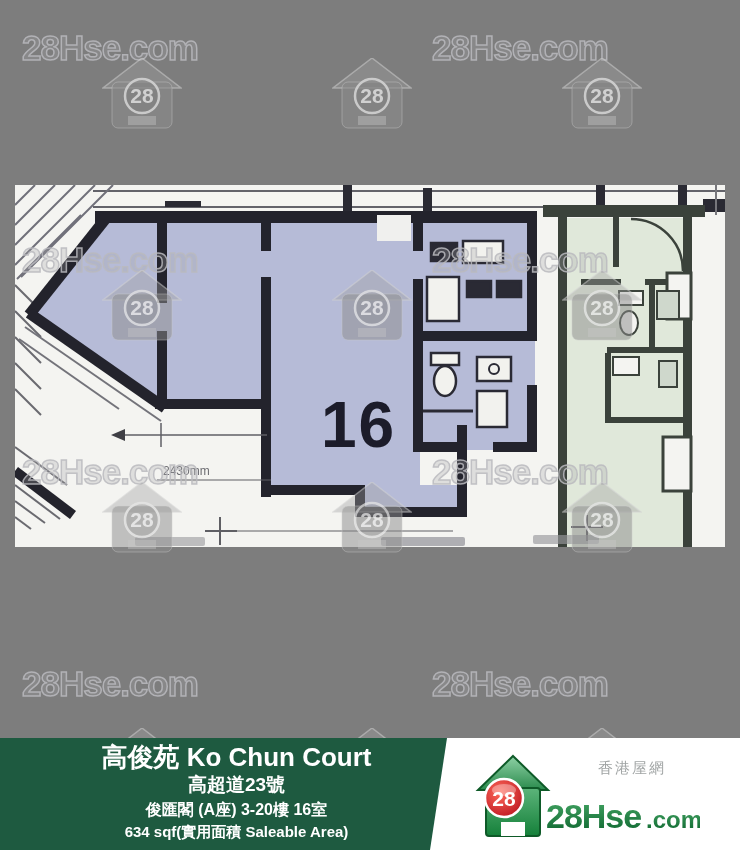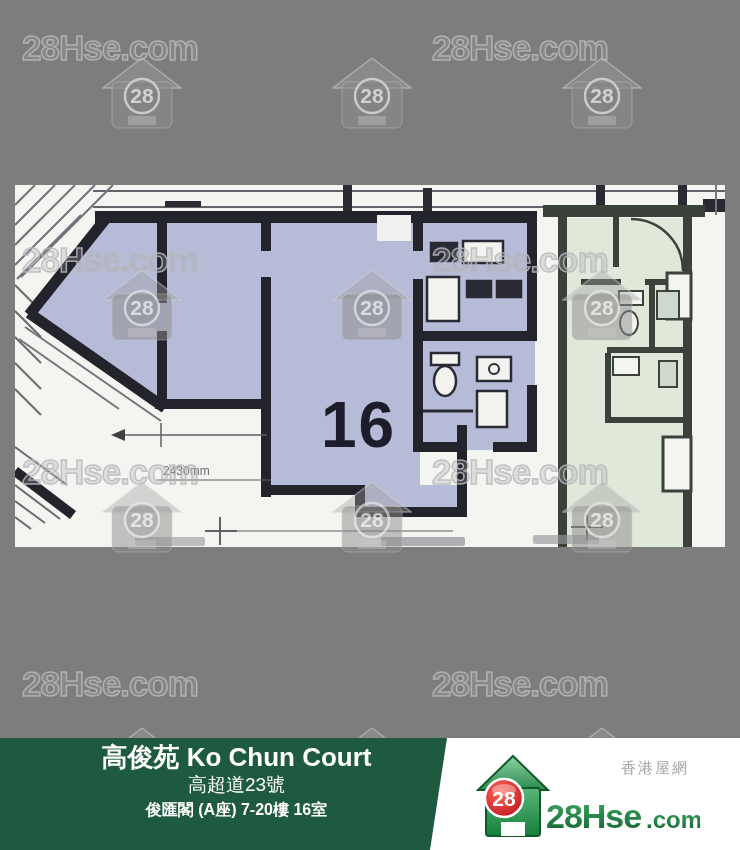--- a/index.html
+++ b/index.html
@@ -17,24 +17,24 @@
   
   #plan-wrap{position:absolute;left:15px;top:185px;width:648px;height:362px;z-index:2;}
 
   
   #bottom-bar{position:absolute;left:0;top:738px;width:740px;height:112px;background:#ffffff;z-index:10;}
   #bar-green{position:absolute;left:0;top:0;width:460px;height:112px;background:#1e5a40;
              -webkit-clip-path:polygon(0 0,447px 0,430px 112px,0 112px);
              clip-path:polygon(0 0,447px 0,430px 112px,0 112px);color:#fff;text-align:center;}
   .bar-inner{padding:4px 0 0 13px;}
   .bar-title{font-size:26px;font-weight:700;line-height:30px;white-space:nowrap;}
-  .bar-line2{font-size:19px;font-weight:400;line-height:24px;margin-top:1px;white-space:nowrap;}
+  .bar-line2{font-size:19px;font-weight:700;line-height:24px;margin-top:1px;white-space:nowrap;}
   .bar-line3{font-size:16px;font-weight:700;line-height:21px;margin-top:2px;white-space:nowrap;}
   .bar-line4{font-size:15px;font-weight:700;line-height:20px;margin-top:2px;white-space:nowrap;}
-  #logo-tagline{position:absolute;left:621px;top:21px;font-size:15px;letter-spacing:2px;
+  #logo-tagline{position:absolute;left:598px;top:21px;font-size:15px;letter-spacing:2px;
                 color:#a0a4a4;white-space:nowrap;}
   #logo-svg{position:absolute;left:470px;top:8px;}
 </style>
 </head>
 <body>
 
 <div id="plan-wrap">
 <svg width="710" height="362" viewBox="0 0 710 362" xmlns="http://www.w3.org/2000/svg">
 
   <rect x="0" y="0" width="710" height="362" fill="#f4f4f1"></rect>
@@ -239,21 +239,22 @@
   <svg class="wm-house" style="left:562px;top:728px">
       <use href="#wm-house"></use>
     </svg>
 </div>
 
 <div id="bottom-bar">
   <div id="bar-green">
     <div class="bar-inner">
       <div class="bar-title">高俊苑 Ko Chun Court</div>
       <div class="bar-line2">高超道23號</div>
-      <div class="bar-line3">俊匯閣 (A座) 7-20樓 16室</div>
+      <div class="bar-line3">俊匯閣 (A座) 3-20樓 16室</div>
+      <div class="bar-line4">634 sqf(實用面積 Saleable Area)</div>
     </div>
   </div>
 
   <svg id="logo-svg" width="230" height="100" viewBox="0 0 230 100" xmlns="http://www.w3.org/2000/svg">
     <defs>
       <linearGradient id="roofGrad" x1="0" y1="0" x2="0" y2="1">
         <stop offset="0" stop-color="#8fd2a6"></stop>
           <stop offset="1" stop-color="#2a8a4c"></stop>
       </linearGradient>
       <linearGradient id="bodyGrad" x1="0" y1="0" x2="0" y2="1">

